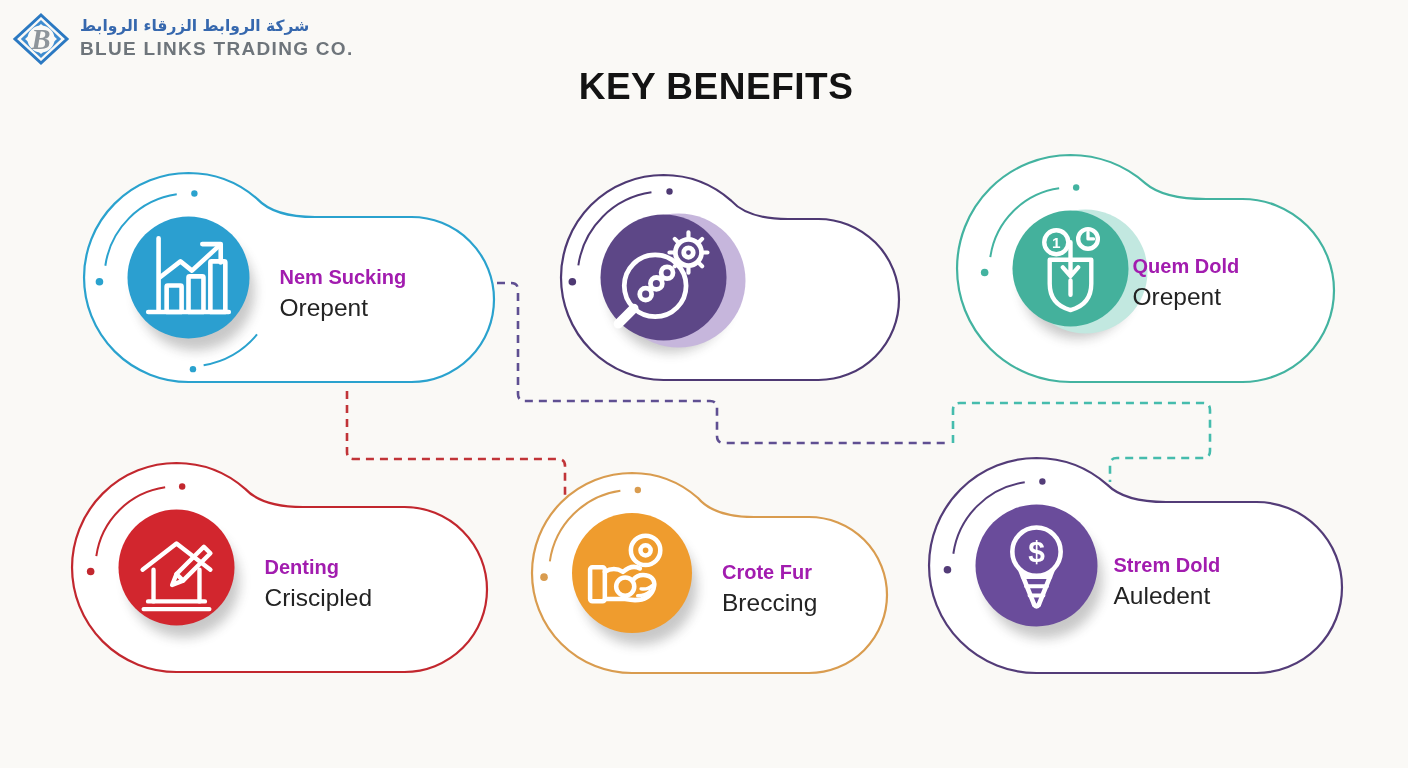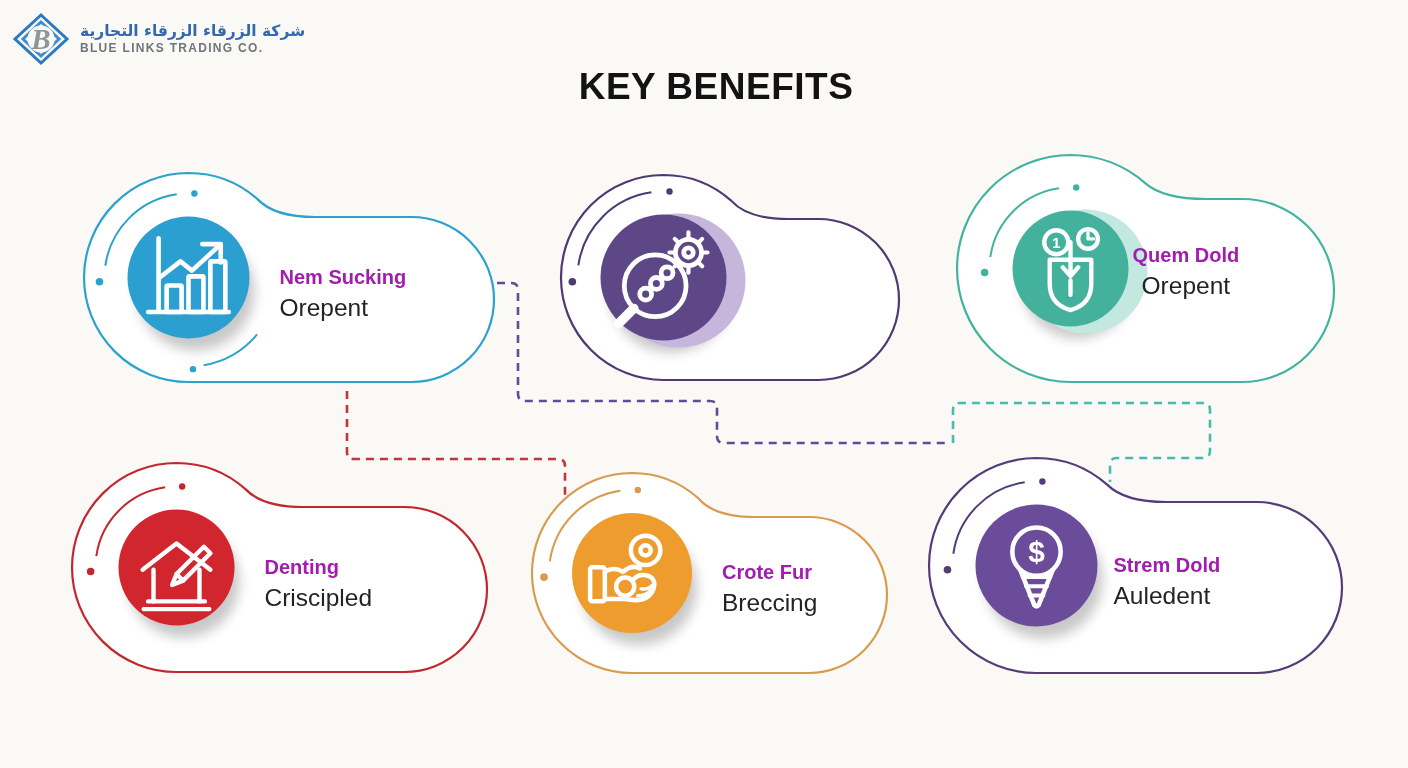--- a/index.html
+++ b/index.html
@@ -10,21 +10,21 @@
   }
   
   .logo{position:absolute;left:12px;top:12px;display:flex;align-items:center;gap:10px;}
   .logo-mark{width:58px;height:54px;flex:0 0 auto;}
   .logo-text{display:flex;flex-direction:column;line-height:1.25;}
   .logo-arabic{
     font-family:"DejaVu Sans",sans-serif;font-size:15.5px;font-weight:700;
     color:#3668AE;direction:rtl;text-align:left;
   }
   .logo-english{
-    font-size:12px;font-weight:700;letter-spacing:1.3px;color:#6E757B;
+    font-size:19px;font-weight:700;letter-spacing:1.3px;color:#6E757B;
   }
   
   .page-title{
     position:absolute;left:0;right:0;top:66px;margin:0;text-align:center;
     font-size:37px;font-weight:800;letter-spacing:.5px;color:#131313;padding-left:24px;
   }
   
   .card{position:absolute;}
   .card-art{position:absolute;left:0;top:0;display:block;}
   .card-text{position:absolute;}
@@ -42,21 +42,21 @@
   <svg class="logo-mark" viewBox="0 0 58 54">
     <g fill="none" stroke-width="3">
       <path d="M29 3 L55 27 L29 51 L3 27 Z" stroke="#2B79C2"></path>
       <path d="M29 10 L47 27 L29 44 L11 27 Z" stroke="#3E8CD0"></path>
       <path d="M29 17 L39 27 L29 37 L19 27 Z" stroke="#5EA3DC"></path>
     </g>
     <circle cx="29" cy="27" r="13.5" fill="#FAF9F6"></circle>
     <text x="29" y="37" font-size="29" fill="#8E959B">B</text>
   </svg>
   <div class="logo-text">
-    <div class="logo-arabic">شركة الزرقاء الزرقاء التجارية</div>
+    <div class="logo-arabic">شركة الروابط الزرقاء الروابط</div>
     <div class="logo-english">BLUE LINKS TRADING CO.</div>
   </div>
 </header>
 
 <h1 class="page-title">KEY BENEFITS</h1>
 
 <svg class="connectors" width="1408" height="768" viewBox="0 0 1408 768">
     <path d="M347 391 V452 Q347 459 354 459 H558 Q565 459 565 466 V517" fill="none" stroke="#C13438" stroke-width="2.6" stroke-dasharray="8 6"></path>
     <path d="M497 283 H511 Q518 283 518 290 V394 Q518 401 525 401 H710 Q717 401 717 408 V436 Q717 443 724 443 H948" fill="none" stroke="#5F4F92" stroke-width="2.6" stroke-dasharray="8 6"></path>
     <path d="M953 443 V410 Q953 403 960 403 H1203 Q1210 403 1210 410 V451 Q1210 458 1203 458 H1117 Q1110 458 1110 465 V482" fill="none" stroke="#45BCAD" stroke-width="2.6" stroke-dasharray="8 6"></path>
@@ -143,21 +143,21 @@
       <circle cx="117.5" cy="116.5" r="58" fill="#44B19C"></circle>
       <g transform="translate(62.78301886792453 61.78301886792453) scale(1.0943396226415094)" fill="none" stroke="#fff" stroke-width="4" stroke-linecap="round" stroke-linejoin="round">
         <path d="M31 42 H69 V64 Q69 83 50 88 Q31 83 31 64 Z"></path>
         <path d="M50 26 V56 M43 49 L50 57 L57 49 M50 61 V74"></path>
         <circle cx="37" cy="26" r="11"></circle>
         <text x="37" y="31" font-size="14">1</text>
         <circle cx="66" cy="23" r="9"></circle>
         <path d="M66 23 V17 M66 23 H71" stroke-width="3"></path>
       </g>
     </svg>
-  <div class="card-text" style="left: 179.5px; top: 87px; text-align: center;">
+  <div class="card-text" style="left: 179.5px; top: 98px;">
     <div class="card-title">Quem Dold</div>
     <div class="card-sub">Orepent</div>
   </div>
 </div>
 
 <div class="card" style="left:68px;top:460px;width:422px;height:215px">
   <svg class="card-art" width="422" height="215" viewBox="0 0 422 215">
       <defs>
         <filter id="blur3" x="-50%" y="-50%" width="200%" height="200%">
           <feGaussianBlur stdDeviation="6"></feGaussianBlur>

